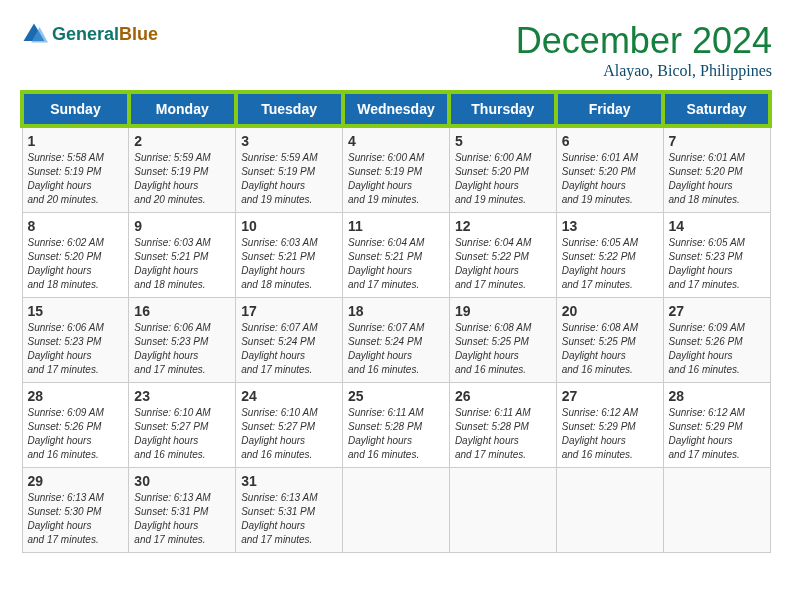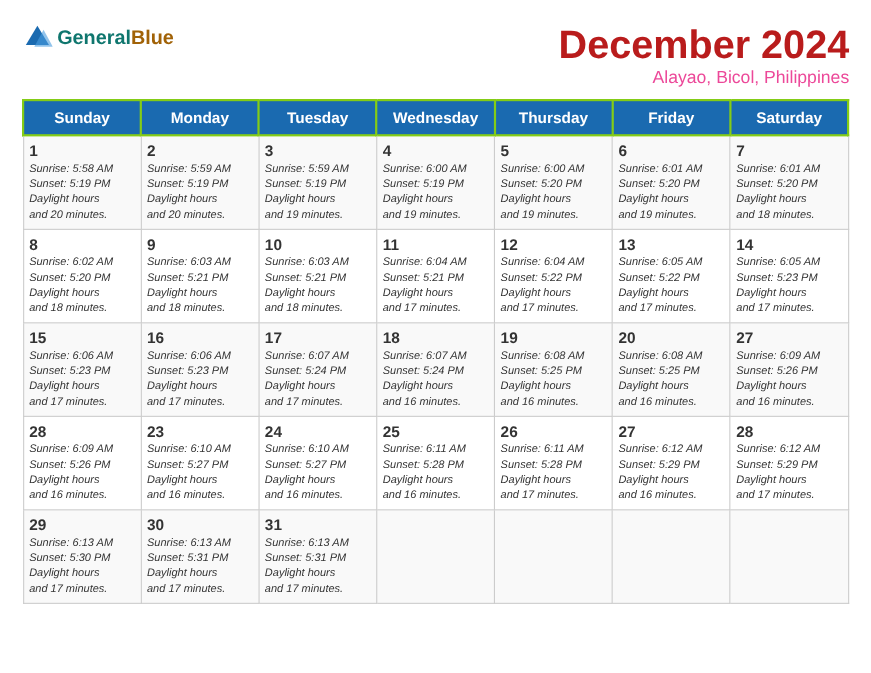--- a/index.html
+++ b/index.html
@@ -23,40 +23,41 @@
     }
     .logo-icon {
       width: 28px;
       height: 28px;
     }
     .title-area {
       text-align: right;
     }
     .month-title {
       font-size: 36px;
-      font-weight: bold;
-      color: #b91c1c;
+      font-weight: normal;
+      color: #15803d;
     }
     .location-title {
       font-size: 16px;
-      color: #ec4899;
+      color: #0c4a6e;
+      font-family: Liberation Serif, serif;
     }
     table {
       width: 100%;
       border-collapse: collapse;
       table-layout: fixed;
     }
     thead tr th {
       background-color: #1a6ab0;
       color: #fff;
       text-align: center;
       padding: 7px 4px;
       font-size: 14px;
       font-weight: bold;
-      border: 2px solid #84cc16;
+      border: 4px solid #84cc16;
     }
     tbody tr td {
       border: 1px solid #ccc;
       vertical-align: top;
       padding: 5px 5px;
       font-size: 10.5px;
       color: #333;
       height: 80px;
     }
     tbody tr:nth-child(odd) td {

